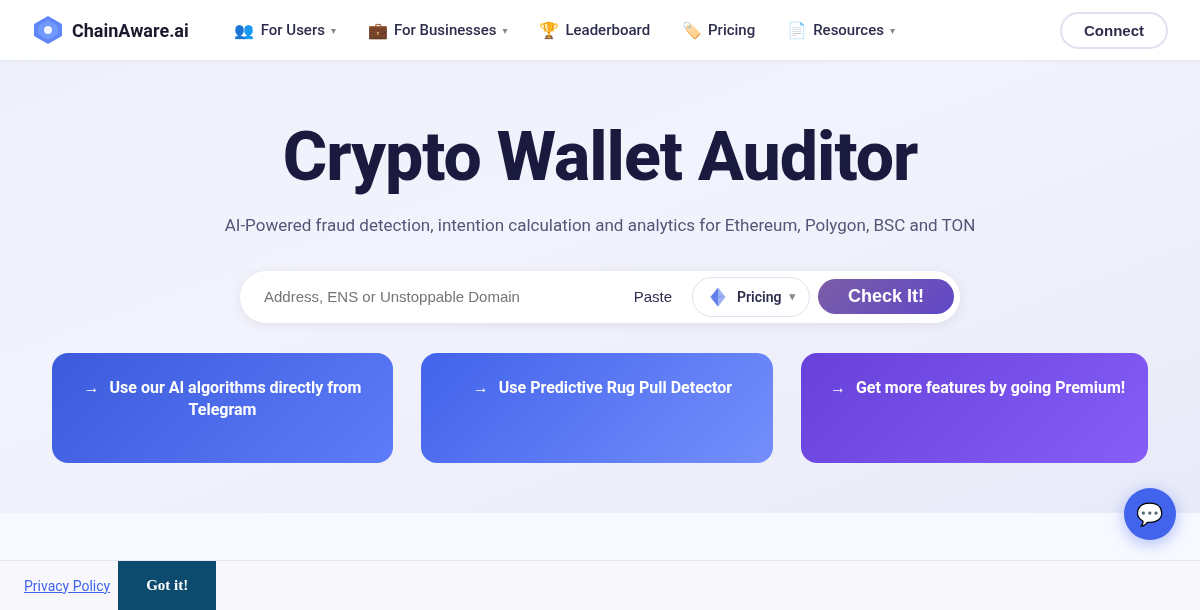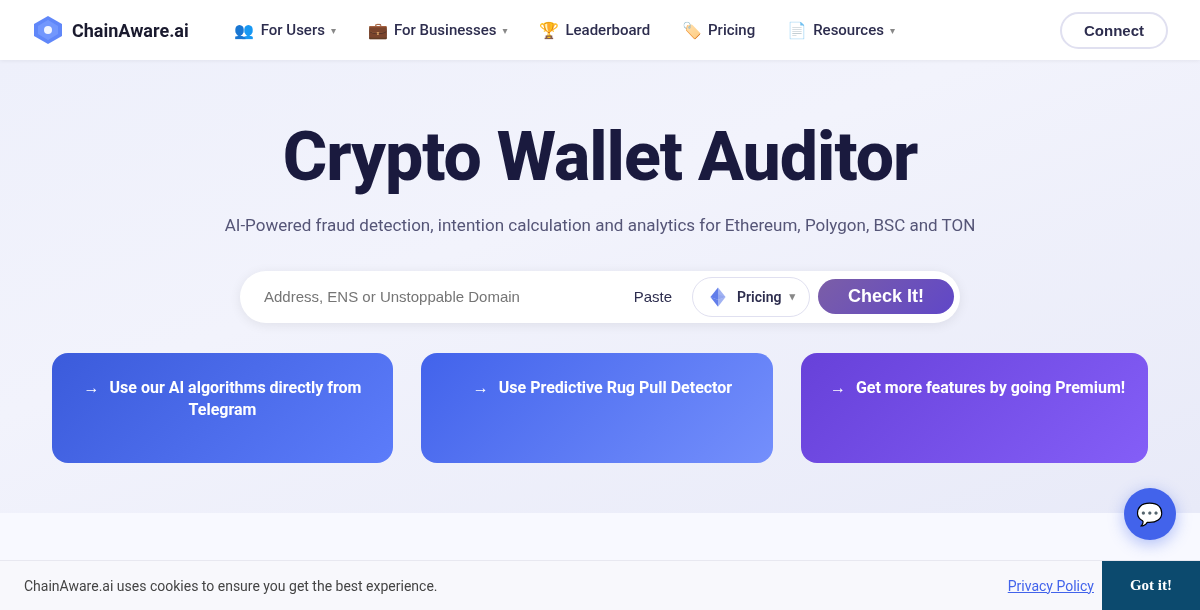--- a/index.html
+++ b/index.html
@@ -340,16 +340,15 @@
       </span>
     </div>
   </div>
 </div>
 
 <div class="chat-bubble">
   <span class="chat-bubble-icon">💬</span>
 </div>
 
 <div class="cookie-banner">
-  <span class="cookie-text">ChainAware.ai uses cookies to ensure you get the best experience.</span>
   <span class="cookie-link">Privacy Policy</span>
   <button class="got-it-btn">Got it!</button>
 </div>
 
 </body></html>

